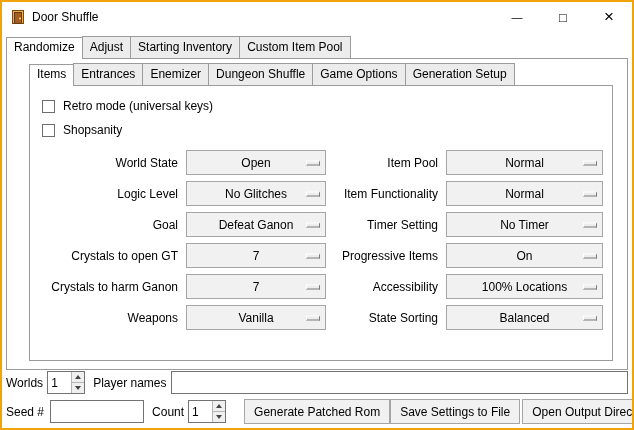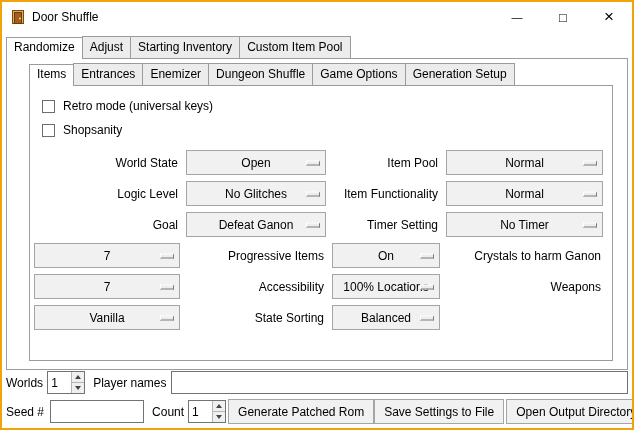--- a/index.html
+++ b/index.html
@@ -58,21 +58,21 @@
   .flex1 { flex: 1; }
   .spacer { flex: 1; }
   .spin { display: flex; height: 23px; border: 1px solid #737373; background: #fff; width: 38px; flex: none; }
   .spin-val { width: 100%; border: none; outline: none; padding-left: 3px; font-family: inherit; font-size: 12px; }
   .spin-btns { width: 13px; flex: none; display: flex; flex-direction: column; border-left: 1px solid #b5b5b5; }
   .spin-btn { flex: 1; display: flex; align-items: center; justify-content: center; background: #f0f0f0; border: none; padding: 0; }
   .spin-btn + .spin-btn { border-top: 1px solid #b5b5b5; }
   .arrow-up { width: 0; height: 0; border-left: 3px solid transparent; border-right: 3px solid transparent; border-bottom: 4px solid #444; }
   .arrow-down { width: 0; height: 0; border-left: 3px solid transparent; border-right: 3px solid transparent; border-top: 4px solid #444; }
   .btn { height: 25px; background: #f1f1f1; border: 1px solid #a5a5a5; padding: 0 9px;
-         font-family: inherit; font-size: 12px; white-space: nowrap; display: flex; align-items: center; } .m-l6 { margin-left: 2px; } .m-l8 { margin-left: 8px; }
+         font-family: inherit; font-size: 12px; white-space: nowrap; display: flex; align-items: center; } .m-l6 { margin-left: 18px; } .m-l8 { margin-left: 8px; }
   .m-r4 { margin-right: 4px; } .m-r6 { margin-right: 6px; } .m-l2 { margin-left: 2px; }
 </style>
 </head>
 <body>
 
 <div class="window" style="border-color: rgb(240, 164, 10);">
 
   <div class="titlebar">
     <svg class="app-icon" viewBox="0 0 16 16">
       <rect x="2.5" y="1.5" width="11" height="13" fill="#e8b04a" stroke="#7a4a12"></rect>
@@ -147,20 +147,21 @@
             <div class="optmenu">
               <span class="opt-text">Defeat Ganon</span>
               <span class="opt-indicator"></span>
             </div>
             <div class="field-label">Timer Setting</div>
             <div class="optmenu">
               <span class="opt-text">No Timer</span>
               <span class="opt-indicator"></span>
             </div>
 
+            <div class="field-label">Crystals to open GT</div>
             <div class="optmenu">
               <span class="opt-text">7</span>
               <span class="opt-indicator"></span>
             </div>
             <div class="field-label">Progressive Items</div>
             <div class="optmenu">
               <span class="opt-text">On</span>
               <span class="opt-indicator"></span>
             </div>
 

